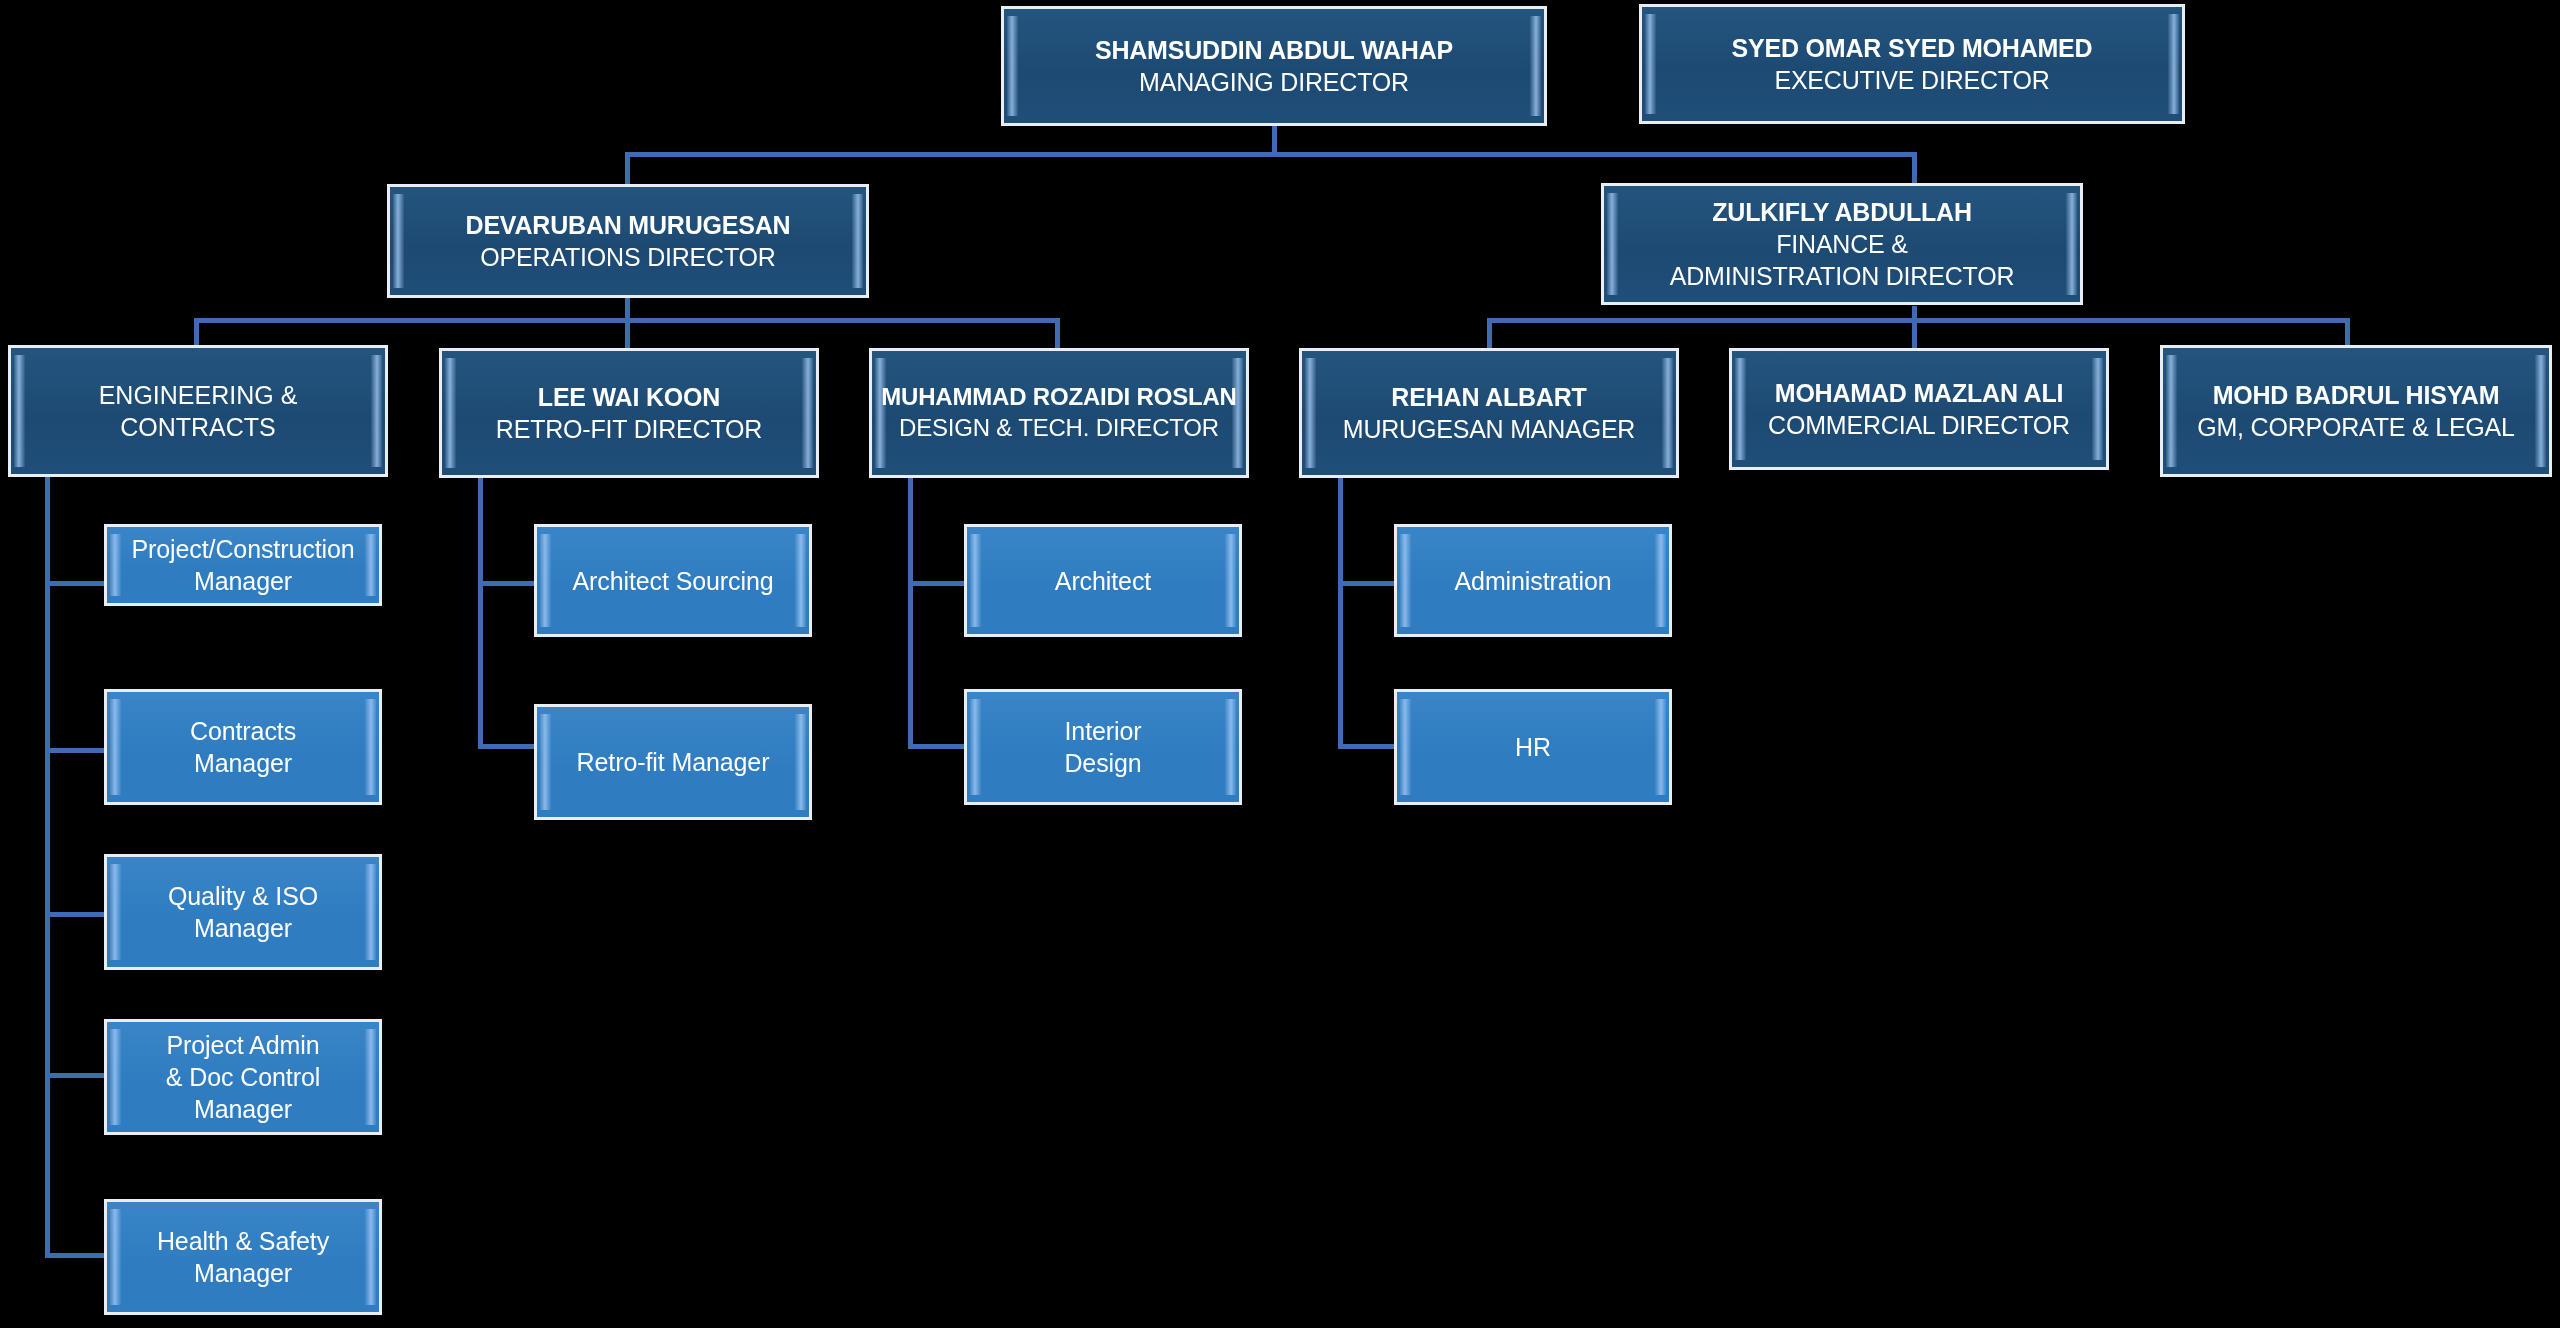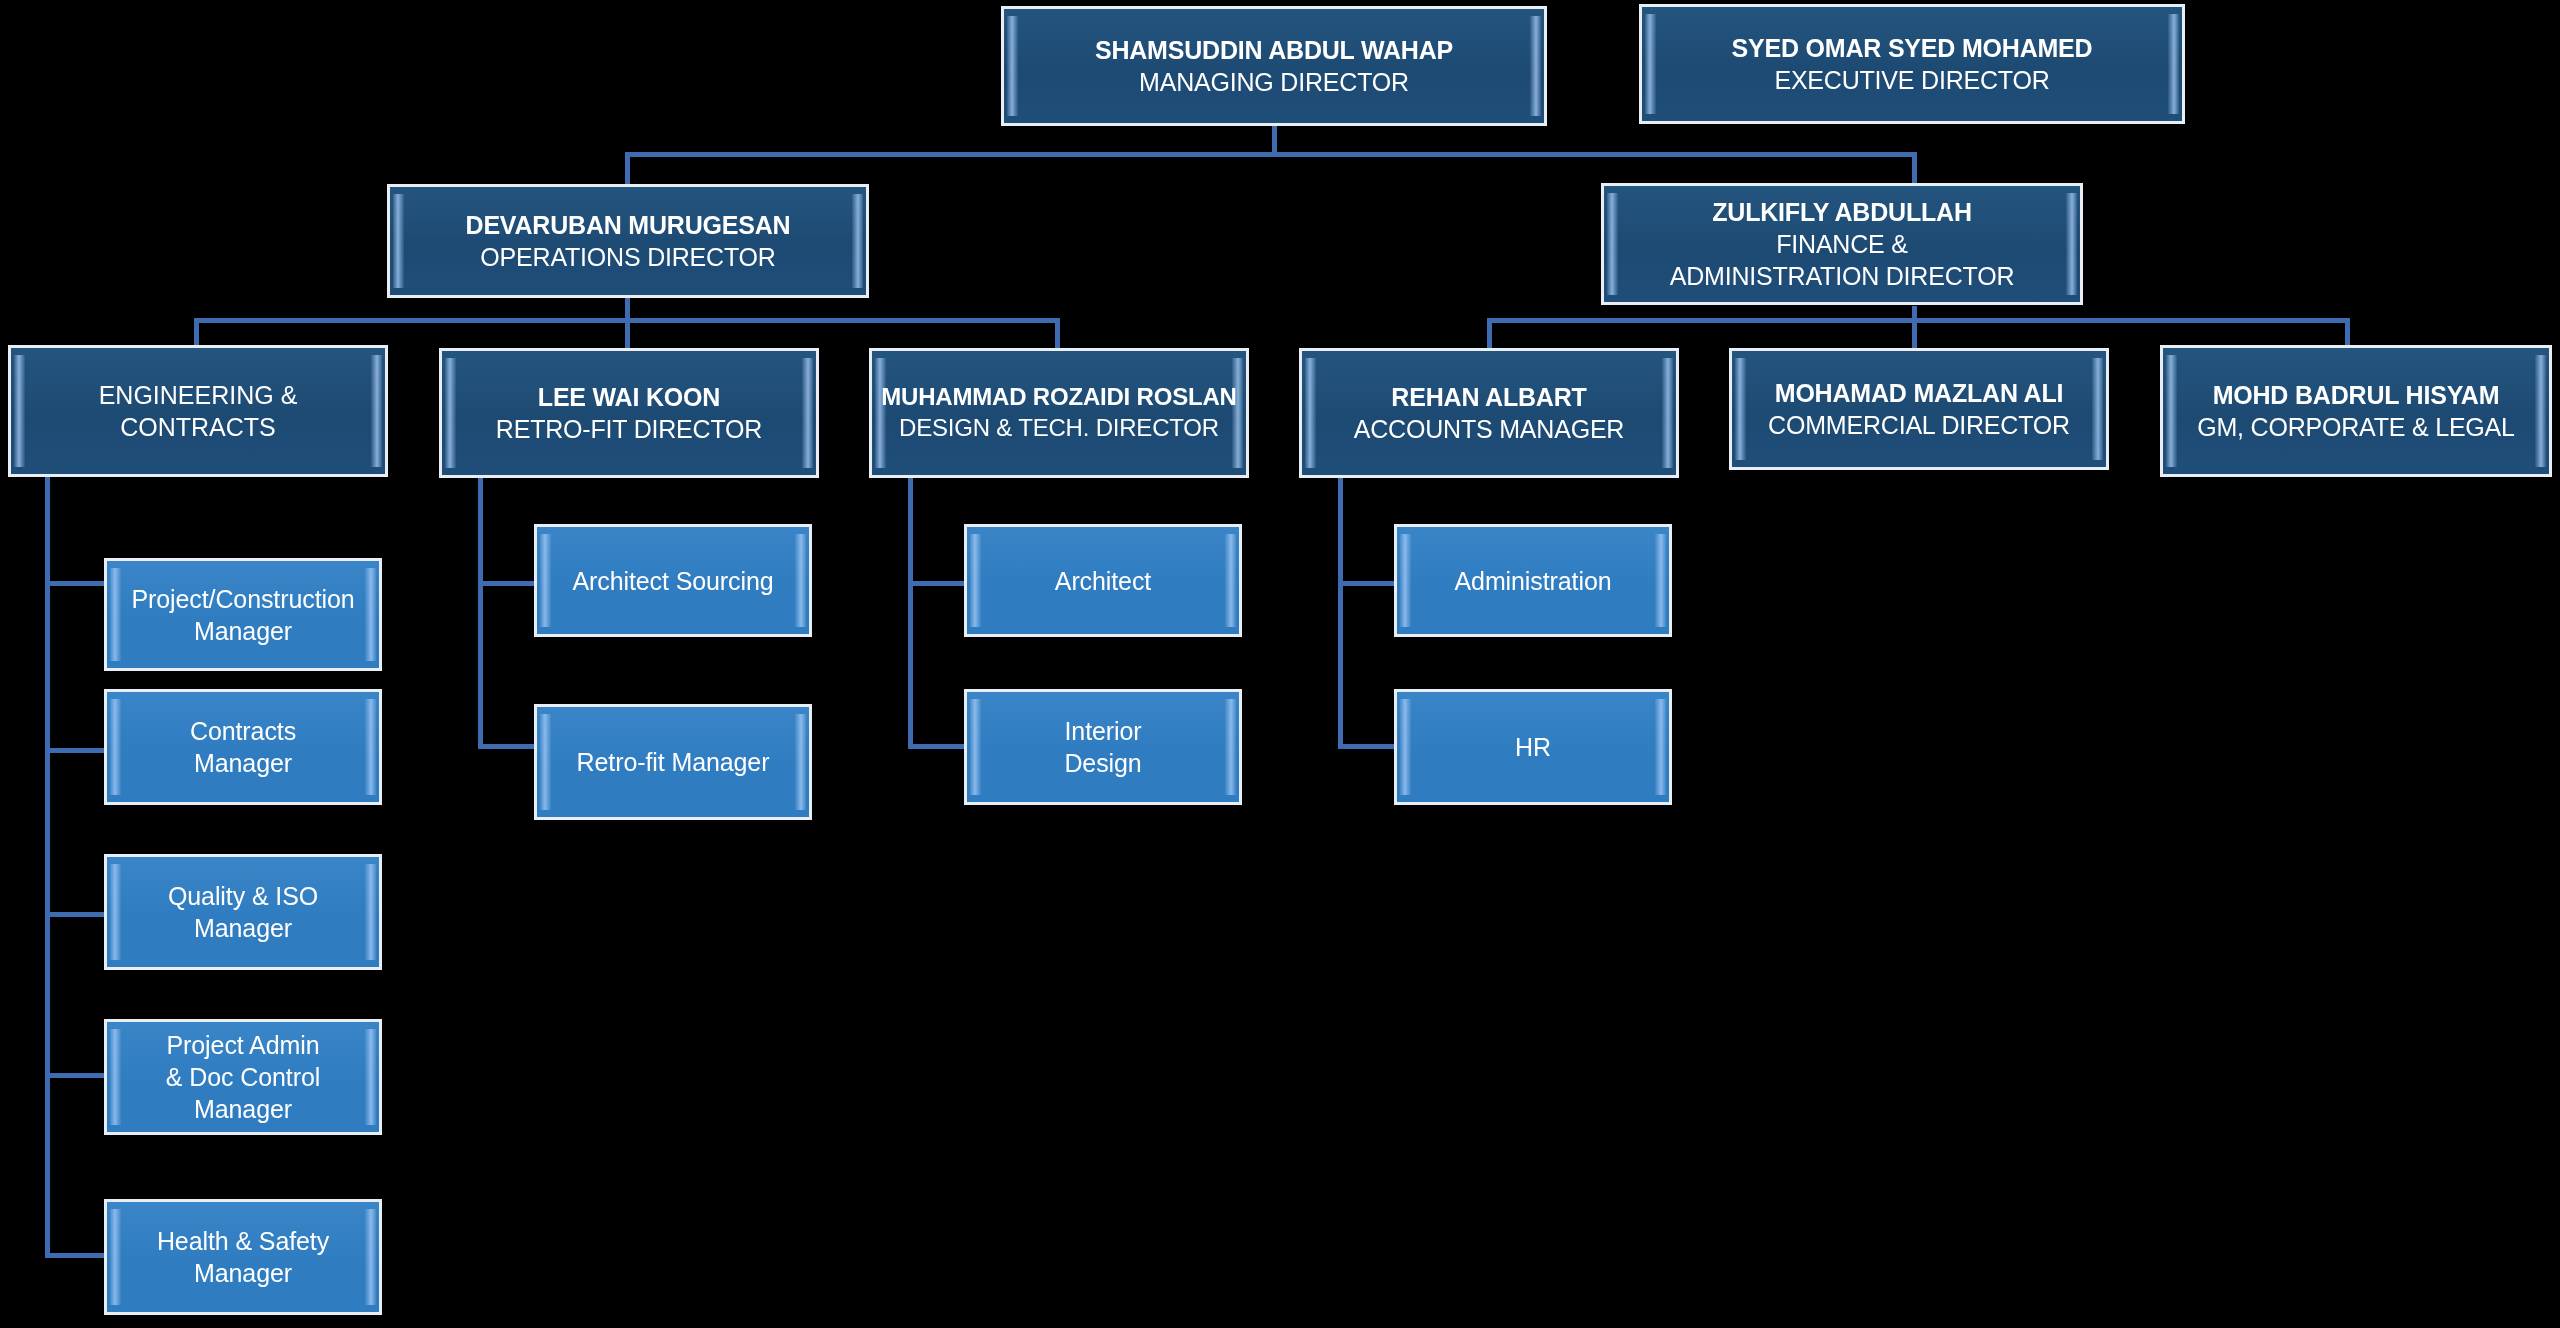--- a/index.html
+++ b/index.html
@@ -196,39 +196,39 @@
   <div class="node dark" style="left:869px; top:348px; width:380px; height:130px;">
     <div class="txt" style="padding:0 2px;">
       <div class="nm" style="font-size:24px;">MUHAMMAD ROZAIDI ROSLAN</div>
       <div class="ttl" style="font-size:24px;">DESIGN &amp; TECH. DIRECTOR</div>
     </div>
   </div>
 
   <div class="node dark" style="left:1299px; top:348px; width:380px; height:130px;">
     <div class="txt">
       <div class="nm">REHAN ALBART</div>
-      <div class="ttl">ACCOUNTS MANAGER</div>
+      <div class="ttl">MURUGESAN MANAGER</div>
     </div>
   </div>
 
   <div class="node dark" style="left:1729px; top:348px; width:380px; height:122px;">
     <div class="txt">
       <div class="nm">MOHAMAD MAZLAN ALI</div>
       <div class="ttl">COMMERCIAL DIRECTOR</div>
     </div>
   </div>
 
   <div class="node dark" style="left:2160px; top:345px; width:392px; height:132px;">
     <div class="txt">
       <div class="nm">MOHD BADRUL HISYAM</div>
       <div class="ttl">GM, CORPORATE &amp; LEGAL</div>
     </div>
   </div>
 
-  <div class="node light" style="left:104px; top:524px; width:278px; height:113px;margin-top:34px;">
+  <div class="node light" style="left:104px; top:524px; width:278px; height:82px;">
     <div class="txt" style="padding:0 4px;">
       <div class="leaf">Project/Construction</div>
       <div class="leaf">Manager</div>
     </div>
   </div>
 
   <div class="node light" style="left:104px; top:689px; width:278px; height:116px;">
     <div class="txt">
       <div class="leaf">Contracts</div>
       <div class="leaf">Manager</div>

